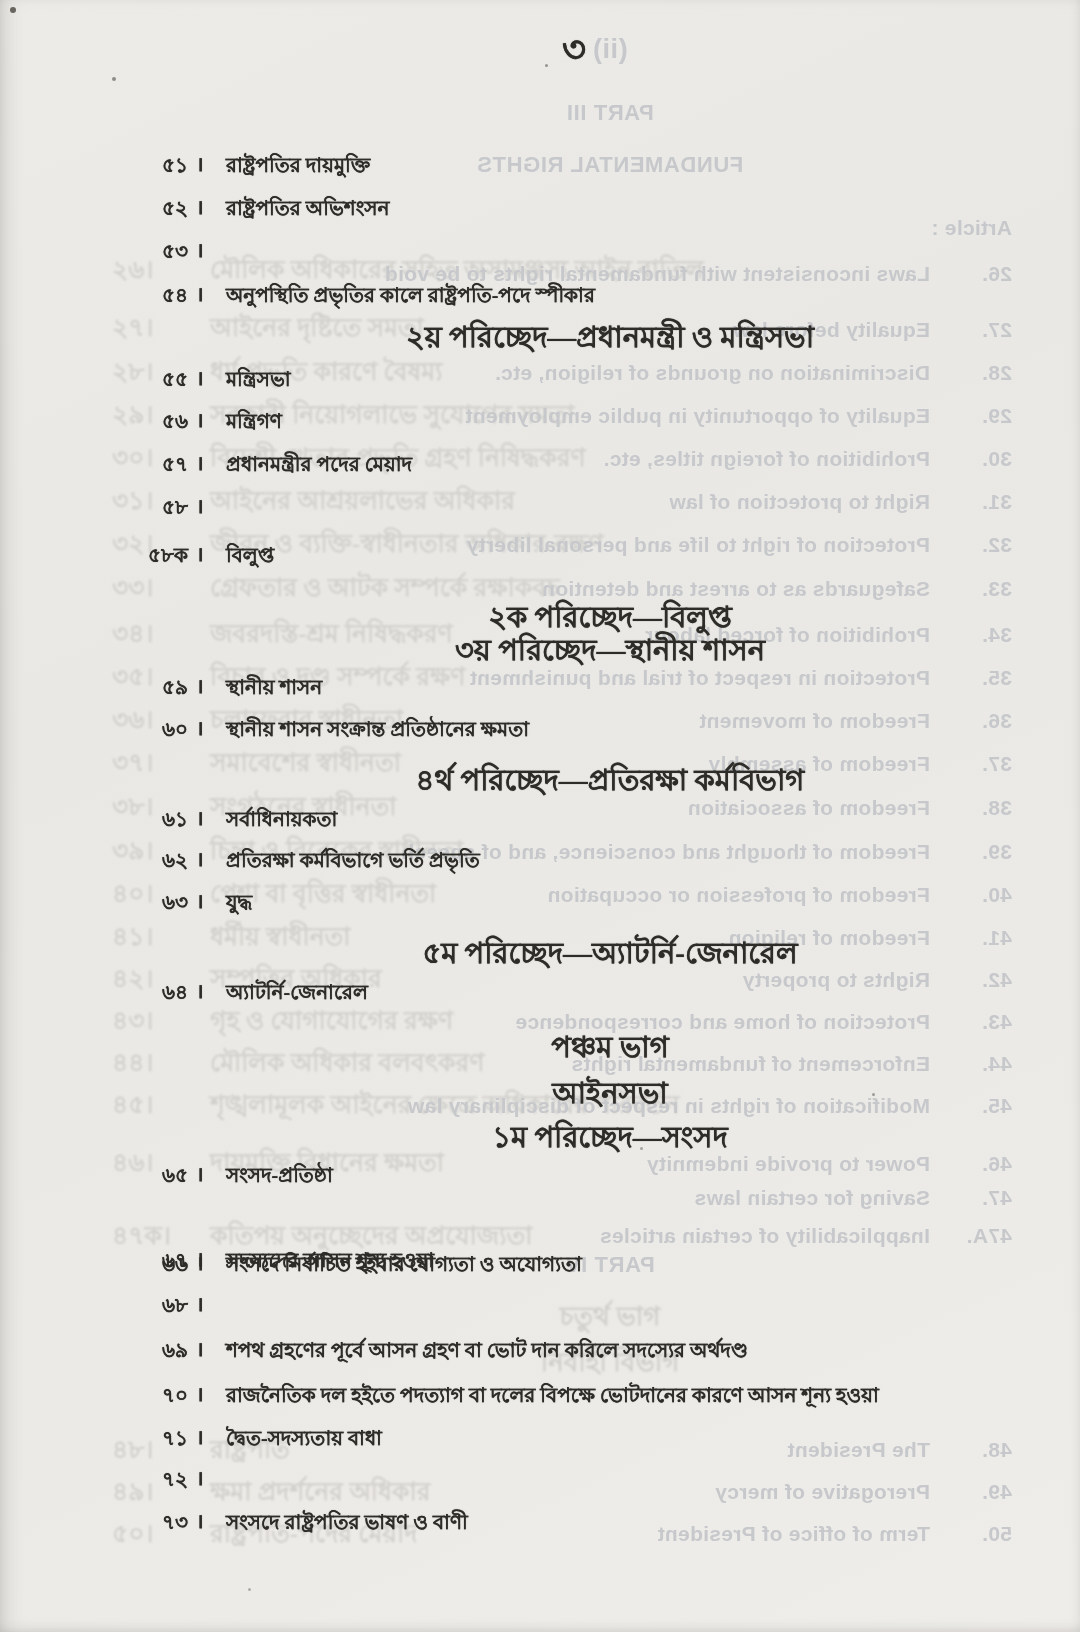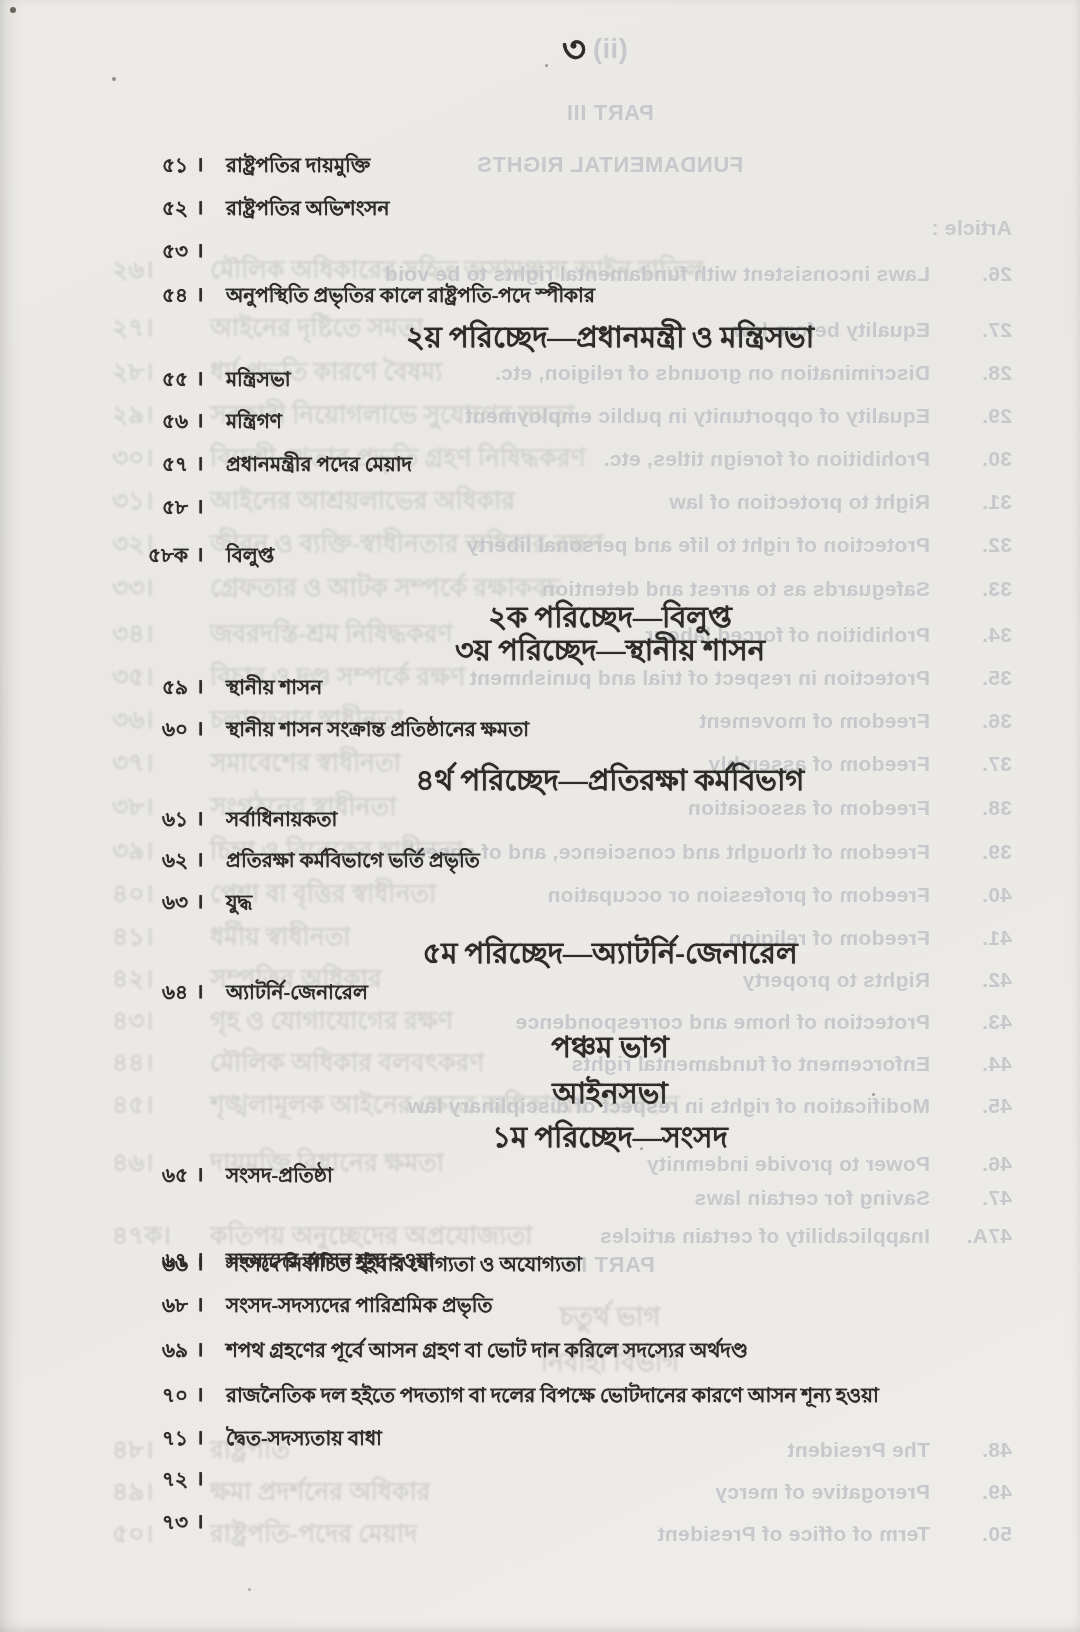--- a/index.html
+++ b/index.html
@@ -384,21 +384,20 @@
         <span class="t-title">সংসদে নির্বাচিত হইবার যোগ্যতা ও অযোগ্যতা</span>
       </div>
       <div class="toc-row" style="top: 1245px;">
         <span class="t-num">৬৭</span>
         <span class="t-danda">।</span>
         <span class="t-title">সদস্যদের আসন শূন্য হওয়া</span>
       </div>
       <div class="toc-row" style="top: 1290px;">
         <span class="t-num">৬৮</span>
         <span class="t-danda">।</span>
-        <span class="t-title">সংসদ-সদস্যদের পারিশ্রমিক প্রভৃতি</span>
       </div>
       <div class="toc-row" style="top: 1335px;">
         <span class="t-num">৬৯</span>
         <span class="t-danda">।</span>
         <span class="t-title">শপথ গ্রহণের পূর্বে আসন গ্রহণ বা ভোট দান করিলে সদস্যের অর্থদণ্ড</span>
       </div>
       <div class="toc-row" style="top: 1380px;">
         <span class="t-num">৭০</span>
         <span class="t-danda">।</span>
         <span class="t-title">রাজনৈতিক দল হইতে পদত্যাগ বা দলের বিপক্ষে ভোটদানের কারণে আসন শূন্য হওয়া</span>
@@ -408,20 +407,21 @@
         <span class="t-danda">।</span>
         <span class="t-title">দ্বৈত-সদস্যতায় বাধা</span>
       </div>
       <div class="toc-row" style="top: 1464px;">
         <span class="t-num">৭২</span>
         <span class="t-danda">।</span>
       </div>
       <div class="toc-row" style="top: 1507px;">
         <span class="t-num">৭৩</span>
         <span class="t-danda">।</span>
+        <span class="t-title">সংসদে রাষ্ট্রপতির ভাষণ ও বাণী</span>
       </div>
     </div>
 
   <div class="speck" style="left:10px;top:7px;width:6px;height:6px;opacity:.85"></div>
   <div class="speck" style="left:112px;top:77px;width:4px;height:4px;opacity:.6"></div>
   <div class="speck" style="left:545px;top:64px;width:3px;height:3px;opacity:.55"></div>
   <div class="speck" style="left:872px;top:1093px;width:3px;height:3px;opacity:.5"></div>
   <div class="speck" style="left:640px;top:1147px;width:3px;height:3px;opacity:.45"></div>
   <div class="speck" style="left:248px;top:1588px;width:3px;height:3px;opacity:.4"></div>
 </div>

